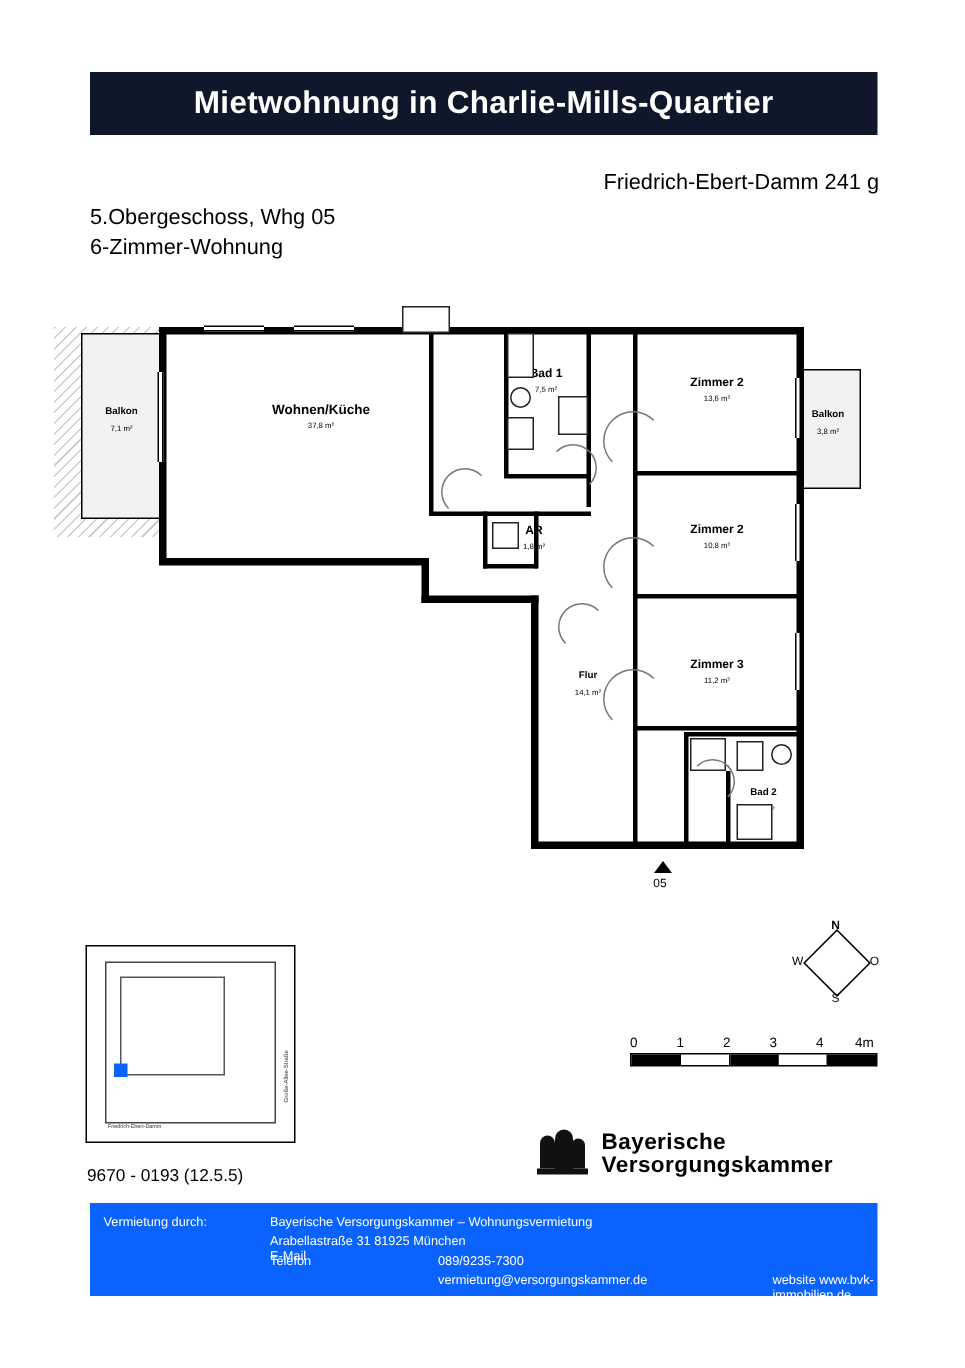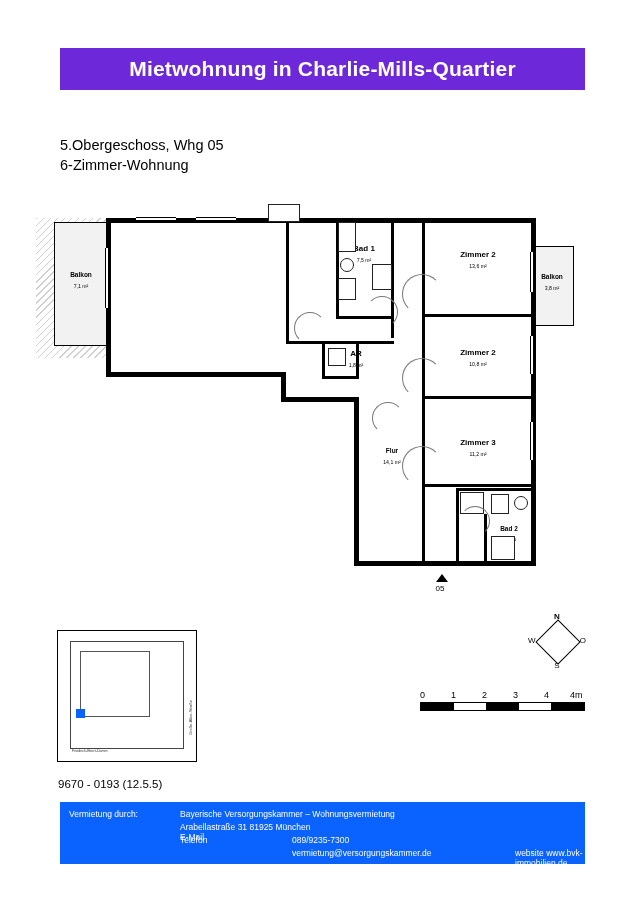--- a/index.html
+++ b/index.html
@@ -1,20 +1,20 @@
 <!DOCTYPE html>
 <html><head>
 <meta charset="utf-8">
 <style>
   html,body{margin:0;padding:0;background:#ffffff;}
   body{width:643px;height:912px;font-family:"Liberation Sans",sans-serif;color:#000;position:relative;overflow:hidden;}
   .page{position:absolute;left:0;top:0;width:643px;height:912px;}
 
   
-  .title-bar{position:absolute;left:60px;top:48px;width:525px;height:42px;background:#6d28d9;display:flex;align-items:center;justify-content:center;}
+  .title-bar{position:absolute;left:60px;top:48px;width:525px;height:42px;background:#0f172a;display:flex;align-items:center;justify-content:center;}
   .title-bar .t{color:#fff;font-size:21px;font-weight:bold;letter-spacing:0.2px;white-space:nowrap;}
 
   .hdr-left{position:absolute;left:60px;top:112px;font-size:14.5px;line-height:20px;margin-top:23px;}
   .hdr-right{position:absolute;right:57px;top:112px;font-size:14.5px;line-height:20px;text-align:right;}
 
   
   .plan{position:absolute;left:36px;top:196px;width:570px;height:420px;}
 
   .wall{position:absolute;background:#000;}
   .rm-label{position:absolute;text-align:center;font-size:8px;font-weight:bold;line-height:10px;color:#000;}
@@ -82,20 +82,21 @@
   <div class="title-bar">
     <span class="t">Mietwohnung in Charlie-Mills-Quartier</span>
   </div>
 
   <div class="hdr-left">
     <div>5.Obergeschoss, Whg 05</div>
     <div>6-Zimmer-Wohnung</div>
   </div>
 
   <div class="hdr-right">
+    <div>Friedrich-Ebert-Damm 241 g</div>
   </div>
 
   <div class="plan">
 
     <div class="hatch" style="left:0px;top:22px;width:72px;height:140px;"></div>
     <div class="balc" style="left:18px;top:26px;width:54px;height:122px;"></div>
     <div class="rm-label small" style="left:20px;top:74px;width:50px;">
       <span>Balkon</span><span class="area">7,1 m²</span>
     </div>
 
@@ -124,20 +125,23 @@
     <div class="wall" style="left:386px;top:288px;width:112px;height:3px;"></div>
     <div class="wall" style="left:250px;top:145px;width:108px;height:3px;"></div>
     <div class="wall" style="left:286px;top:145px;width:3px;height:38px;"></div>
     <div class="wall" style="left:286px;top:180px;width:36px;height:3px;"></div>
     <div class="wall" style="left:320px;top:145px;width:3px;height:38px;"></div>
 
     <div class="wall" style="left:420px;top:292px;width:78px;height:3px;"></div>
     <div class="wall" style="left:420px;top:292px;width:3px;height:78px;"></div>
     <div class="wall" style="left:448px;top:318px;width:3px;height:52px;"></div>
 
+    <div class="rm-label big" style="left:118px;top:72px;width:120px;">
+      <span>Wohnen/Küche</span><span class="area">37,8 m²</span>
+    </div>
     <div class="rm-label" style="left:300px;top:48px;width:56px;">
       <span>Bad 1</span><span class="area">7,5 m²</span>
     </div>
     <div class="rm-label" style="left:396px;top:54px;width:92px;">
       <span>Zimmer 2</span><span class="area">13,6 m²</span>
     </div>
     <div class="rm-label" style="left:296px;top:153px;width:48px;">
       <span>AR</span><span class="area">1,8 m²</span>
     </div>
     <div class="rm-label" style="left:396px;top:152px;width:92px;">
@@ -214,20 +218,32 @@
     </div>
     <div class="scale-bar">
       <div class="f"></div>
       <div></div>
       <div class="f"></div>
       <div></div>
       <div class="f"></div>
     </div>
   </div>
 
+  <div class="logo">
+    <div class="logo-mark">
+      <div class="tree" style="left:2px;top:4px;width:10px;height:22px;border-radius:5px 5px 0 0;"></div>
+      <div class="tree" style="left:12px;top:0px;width:12px;height:28px;border-radius:6px 6px 0 0;"></div>
+      <div class="tree" style="left:23px;top:6px;width:9px;height:20px;border-radius:5px 5px 0 0;"></div>
+      <div class="tree" style="left:0px;top:26px;width:34px;height:4px;"></div>
+    </div>
+    <div class="logo-txt">
+      <div class="l1">Bayerische</div>
+      <div class="l2">Versorgungskammer</div>
+    </div>
+  </div>
 
   <div class="footer">
     <div class="lbl" style="top:7px;">Vermietung durch:</div>
     <div class="col2" style="top:7px;">Bayerische Versorgungskammer – Wohnungsvermietung</div>
     <div class="col2" style="top:20px;">Arabellastraße 31   81925 München</div>
     <div class="col2" style="top:33px;">Telefon</div>
     <div class="col3" style="top:33px;">089/9235-7300</div>
     <div class="col2" style="top:30px;">E-Mail</div>
     <div class="col3" style="top:46px;">vermietung@versorgungskammer.de</div>
     <div class="web" style="top:46px;">website www.bvk-immobilien.de</div>

